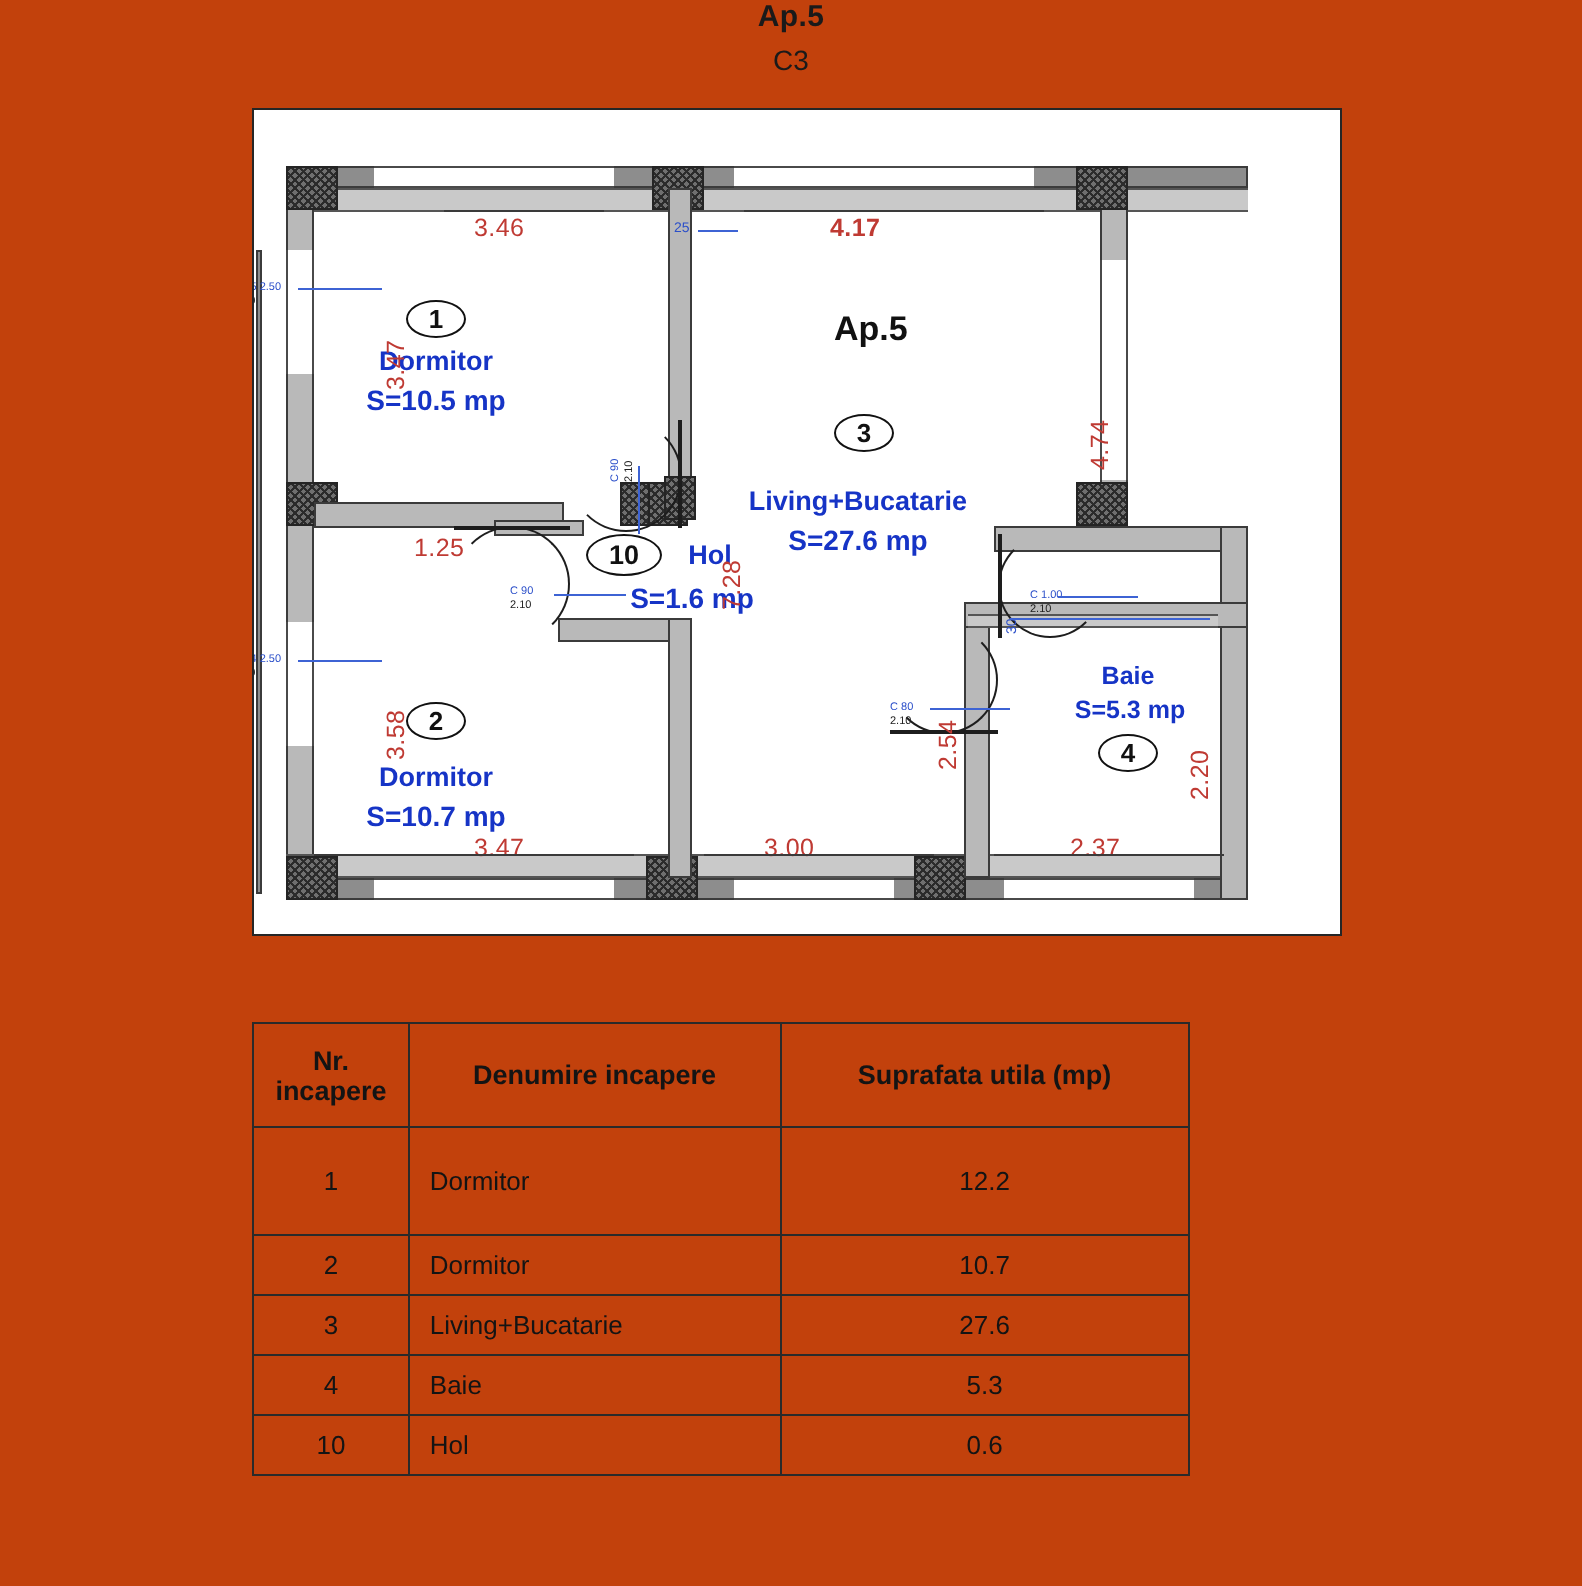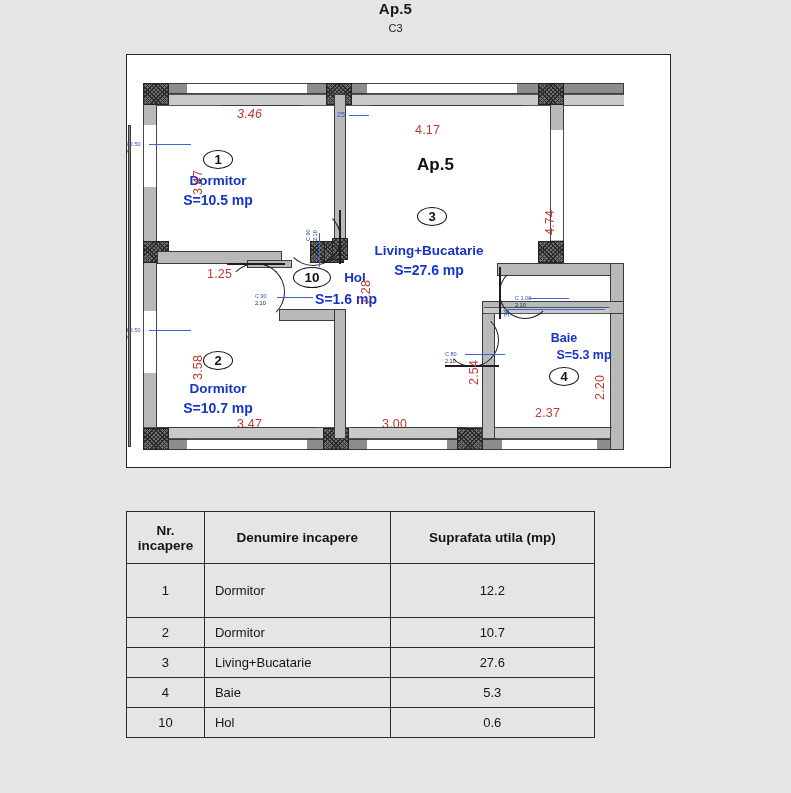--- a/index.html
+++ b/index.html
@@ -5,35 +5,35 @@
   * { box-sizing: border-box; }
   html, body {
     margin: 0; padding: 0;
     background: #ffffff;
     font-family: "Liberation Sans", sans-serif;
   }
   #page {
     position: relative;
     width: 791px;
     height: 793px;
-    background: #e5e5e5;
+    background: #c2410c;
     overflow: hidden;
   }
 
   
   .hdr-title {
     position: absolute; left: 0; top: 0; width: 791px;
     text-align: center;
     font-size: 15px; font-weight: bold; color: #1a1a1a;
     letter-spacing: .2px;
   }
   .hdr-sub {
     position: absolute; left: 0; top: 22px; width: 791px;
     text-align: center;
-    font-size: 11px; color: #1a1a1a;
+    font-size: 14px; color: #1a1a1a;
   }
 
   
   #plan-frame {
     position: absolute;
     left: 126px; top: 54px;
     width: 545px; height: 414px;
     border: 1px solid #262626;
     background: #fff;
     overflow: hidden;
@@ -272,48 +272,48 @@
       <div class="rm-area" style="left:31px; top:345px; width:120px;text-align:center;">S=10.7 mp</div>
 
       <div class="apt-tag" style="left:290px; top:100px;">Ap.5</div>
 
       <div class="num-badge" style="left:290px; top:152px;">3</div>
       <div class="rm-name" style="left:237px; top:188px; width:130px;">Living+Bucatarie</div>
       <div class="rm-area" style="left:242px; top:207px; width:120px;">S=27.6 mp</div>
 
       <div class="num-badge" style="left:422px; top:312px;">4</div>
       <div class="rm-name" style="left:404px; top:276px; width:66px; font-size:12.5px;">Baie</div>
-      <div class="rm-area" style="left:411px; top:293px; width:92px; font-size:12.5px;">S=5.3 mp</div>
+      <div class="rm-area" style="left:392px; top:293px; width:92px; font-size:12.5px;">S=5.3 mp</div>
 
       <div class="num-badge wide" style="left:166px; top:212px;">10</div>
       <div class="rm-name" style="left:208px; top:215px; width:40px;">Hol</div>
       <div class="rm-area" style="left:164px; top:236px; width:110px;">S=1.6 mp</div>
 
-      <div class="dim" style="left:110px; top:52px;font-style:italic;">3.46</div>
+      <div class="dim" style="left:110px; top:52px;">3.46</div>
       <div class="dimline" style="left:95px; top:50px; width:80px;"></div>
 
-      <div class="dim" style="left:288px; top:68px;">4.17</div>
+      <div class="dim" style="left:288px; top:52px;font-weight:bold;">4.17</div>
       <div class="dimline" style="left:245px; top:50px; width:150px;"></div>
 
       <div class="dim vert" style="left:64px; top:140px;">3.47</div>
       <div class="dim vert" style="left:64px; top:325px;">3.58</div>
 
       <div class="dim vert" style="left:416px; top:180px;">4.74</div>
 
       <div class="dim vert" style="left:232px; top:250px;">7.28</div>
 
       <div class="dim" style="left:80px; top:212px;">1.25</div>
 
       <div class="dim" style="left:110px; top:362px;">3.47</div>
       <div class="dimline" style="left:30px; top:372px; width:160px;"></div>
 
       <div class="dim" style="left:255px; top:362px;">3.00</div>
       <div class="dimline" style="left:225px; top:372px; width:115px;"></div>
 
-      <div class="dim" style="left:408px; top:351px;">2.37</div>
+      <div class="dim" style="left:408px; top:362px;">2.37</div>
       <div class="dimline" style="left:370px; top:372px; width:115px;"></div>
 
       <div class="dim vert" style="left:340px; top:330px;">2.54</div>
       <div class="dim vert" style="left:466px; top:345px;">2.20</div>
 
       <div class="open-tag" style="left:-10px; top:86px;">
         <span>F-05</span>
         <span>2.50</span><br>
         <span class="n2">2.10</span>
       </div>

